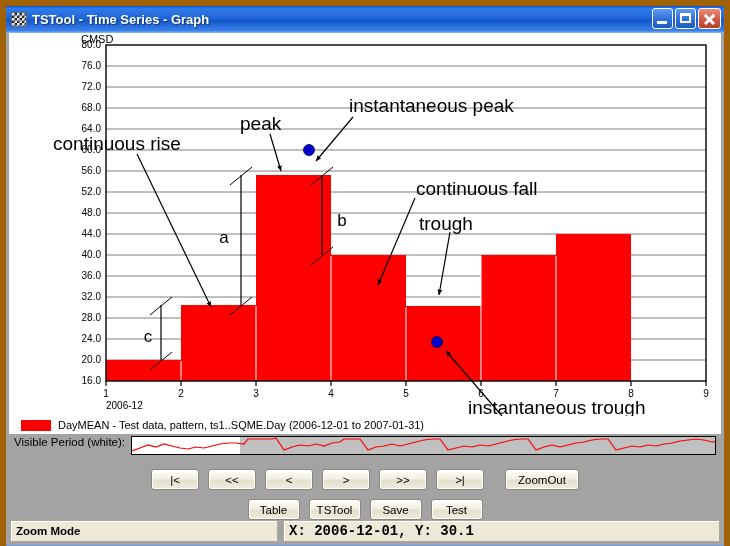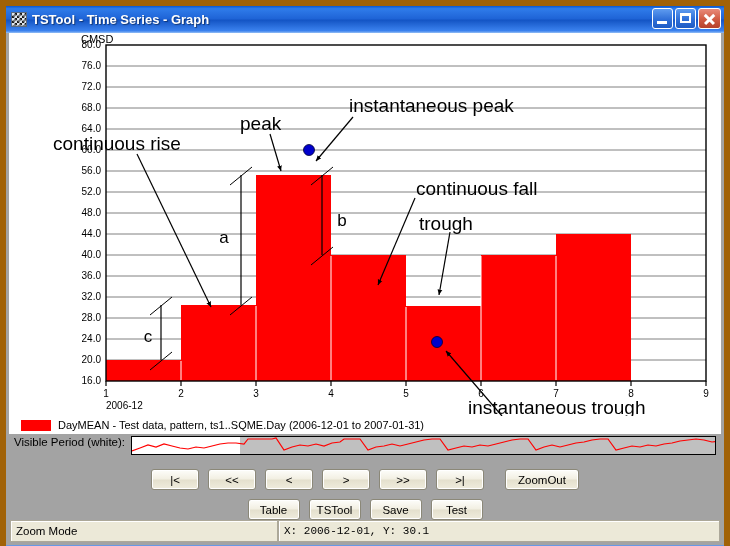--- a/index.html
+++ b/index.html
@@ -152,34 +152,36 @@
   }
   .btn.nav { width: 48px; padding: 0; }
   .btn.zoomout { width: 74px; margin-left: 12px; }
   .btn.act { width: 52px; }
   .btn.act.wide { width: 78px; }
 
   
   .statusbar {
     flex: none; height: 22px;
     display: flex; align-items: stretch;
+    gap: 5px;
     padding: 0 4px 3px 4px;
     margin-top: auto;
+    font-weight: bold;
   }
   .status-cell {
     border: 1px solid #aca899;
     background: #ece9d8;
     box-shadow: inset 1px 1px 0 #ffffff;
     display: flex; align-items: center;
     padding: 0 5px;
     font-size: 11.5px;
     box-sizing: border-box;
   }
   .status-cell.left { flex: 0 0 268px; }
-  .status-cell.right { flex: 1; font-family: "Liberation Mono", monospace; font-size: 11px; }
+  .status-cell.right { flex: 1; font-family: "Liberation Mono", monospace; font-size: 14px; }
   .bottom-edge {
     flex: none; height: 4px;
     background: linear-gradient(180deg,#6f9ee8,#2f6fd8);
   }
 </style>
 </head>
 <body>
 
 <div class="window">
 

